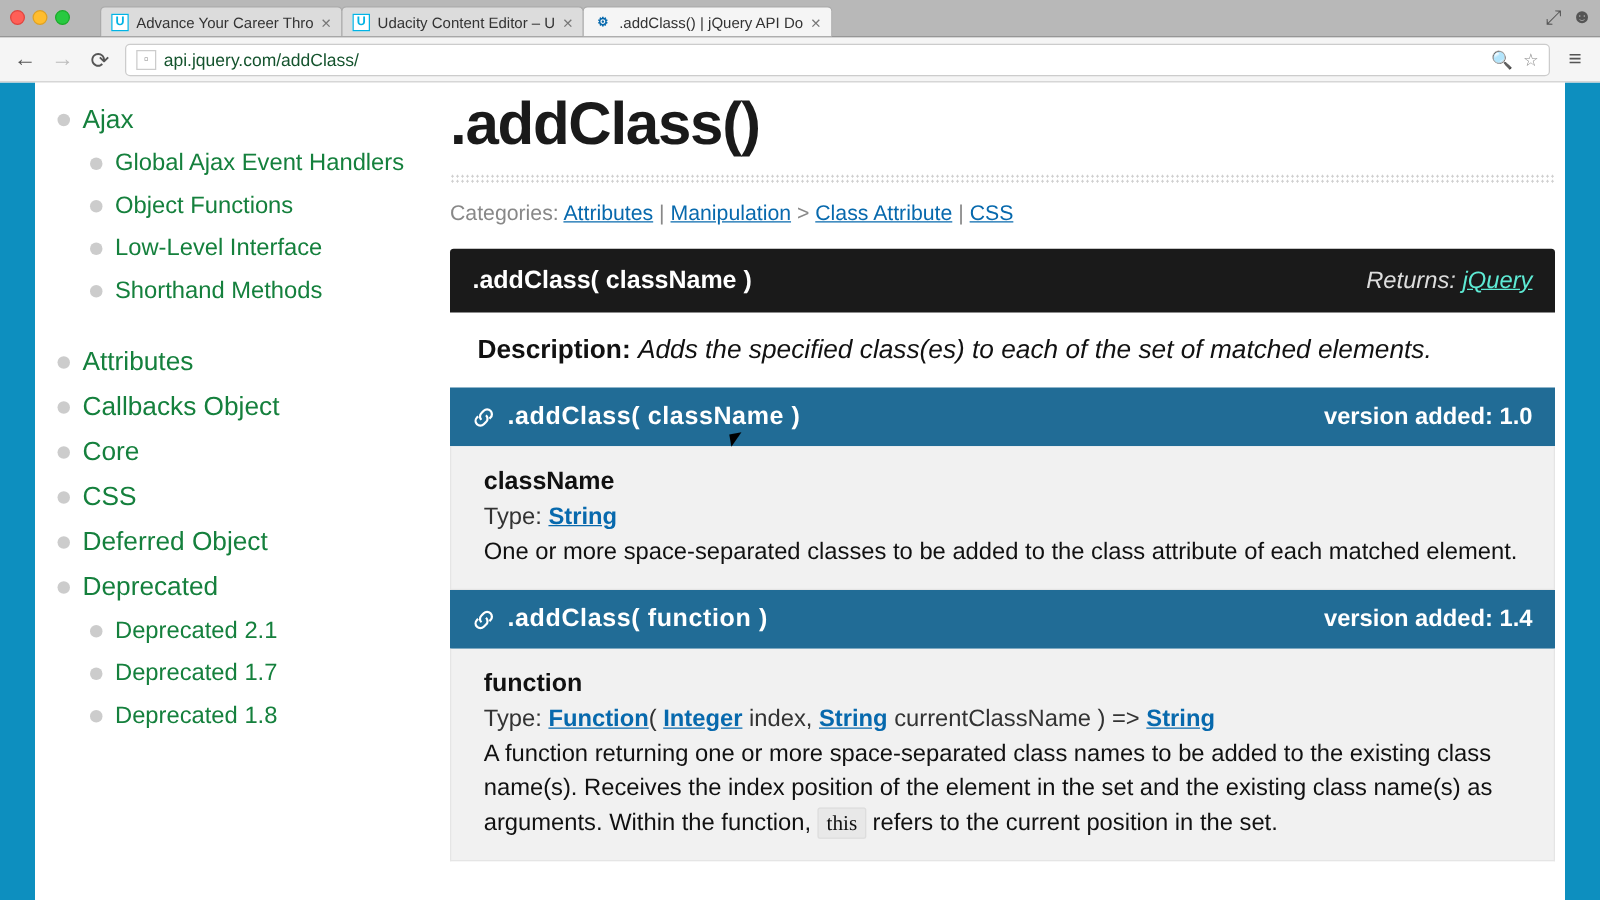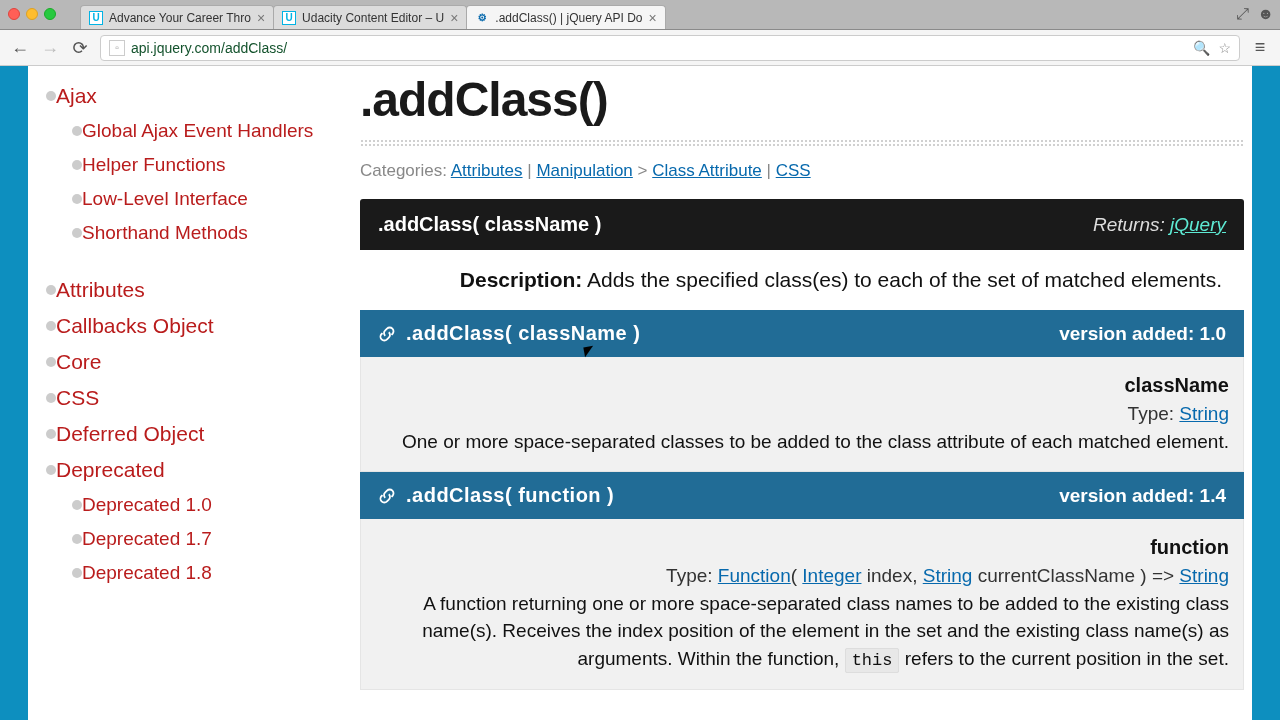--- a/index.html
+++ b/index.html
@@ -31,53 +31,53 @@
 .omni-icons { margin-left:auto; display:flex; gap:8px; color:#888; font-size:14px; }
 
 
 .page { position:absolute; top:66px; bottom:0; left:0; right:0; overflow:hidden; }
 .bluebar-l { position:absolute; left:0; top:0; bottom:0; width:28px; background:#0d8fbf; }
 .bluebar-r { position:absolute; right:0; top:0; bottom:0; width:28px; background:#0d8fbf; }
 .content-wrap { position:absolute; left:28px; right:28px; top:0; bottom:0; background:#fff; display:flex; }
 
 
 .sidebar { width:330px; padding: 12px 10px 0 18px; }
-.side-item { display:flex; align-items:center; padding:6px 0; font-size:21px; color:#b91c1c; }
+.side-item { display:flex; align-items:center; gap:10px; padding:6px 0; font-size:21px; color:#15803d; }
 .side-sub { padding-left:26px; font-size:19px; }
 .bullet { width:10px; height:10px; background:#ccc; border-radius:50%; flex-shrink:0; }
 .side-gap { height:22px; }
 
 
 article { flex:1; padding:0 8px 0 2px; }
 h1.page-title { font-size:48px; font-weight:800; color:#1a1a1a; margin: 6px 0 12px 0; letter-spacing:-1px; }
 .dotline { height:8px; background-image: radial-gradient(#d0d0d0 1px, transparent 1px); background-size: 4px 4px; margin-bottom:14px; }
 .cats { font-size:17px; color:#888; margin-bottom:18px; }
 .cats a { color:#0769ad; }
 .sep { color:#888; }
 
-.methodbox { border:0;text-align:right; }
+.methodbox { border:0; }
 .method-head { background:#1a1a1a; color:#fff; padding:14px 18px; font-size:20px; display:flex; align-items:center; border-top-left-radius:3px; border-top-right-radius:3px; }
 .method-head .sig { font-weight:700; }
 .method-head .returns { margin-left:auto; font-style:italic; font-size:19px; color:#ddd; }
 .method-head .returns a { color:#5eead4; }
 
 .desc { padding:18px 22px; font-size:21px; color:#111; }
 .desc b { font-weight:700; }
-.desc .txt { font-weight:400; }
+.desc .txt { font-style:italic; font-weight:400; }
 
 .sig-head { background:#216c96; color:#fff; padding:12px 18px; font-size:20px; display:flex; align-items:center; gap:10px; }
 .sig-head .link-icon { width:18px; height:18px; }
 .sig-head .sig { font-weight:700; letter-spacing:0.5px; }
 .sig-head .ver { margin-left:auto; font-weight:700; font-size:19px; }
 
 .param { background:#f1f1f1; padding:14px 14px 16px 26px; font-size:19px; color:#111; line-height:1.45; border:1px solid #e5e5e5; border-top:none; }
 .param .pname { font-weight:700; font-size:20px; }
 .param .ptype { color:#333; }
-.param a { color:#0769ad; text-decoration:underline; }
-code { background:#e8e8e8; padding:2px 6px; font-family: Liberation Mono, monospace; font-size:17px; border:1px solid #ddd; border-radius:2px; }
+.param a { color:#0769ad; text-decoration:underline;font-weight:bold; }
+code { background:#e8e8e8; padding:2px 6px; font-family: Liberation Serif, serif; font-size:17px; border:1px solid #ddd; border-radius:2px; }
 
 
 .cursor { position:absolute; left:584px; top:277px; font-size:13px; color:#000; transform:rotate(-10deg);}
 </style>
 </head>
 <body>
 
 <div class="tabstrip">
   <div class="traffic" style="position:absolute; left:8px; top:8px;">
     <div class="tl r"></div>
@@ -131,21 +131,21 @@
       <div class="side-item">
           <span class="bullet"></span>
           <span>Ajax</span>
         </div>
       <div class="side-item side-sub">
           <span class="bullet"></span>
           <span>Global Ajax Event Handlers</span>
         </div>
       <div class="side-item side-sub">
           <span class="bullet"></span>
-          <span>Helper Functions</span>
+          <span>Object Functions</span>
         </div>
       <div class="side-item side-sub">
           <span class="bullet"></span>
           <span>Low-Level Interface</span>
         </div>
       <div class="side-item side-sub">
           <span class="bullet"></span>
           <span>Shorthand Methods</span>
         </div>
       <div class="side-gap"></div>
@@ -168,21 +168,21 @@
       <div class="side-item">
           <span class="bullet"></span>
           <span>Deferred Object</span>
         </div>
       <div class="side-item">
           <span class="bullet"></span>
           <span>Deprecated</span>
         </div>
       <div class="side-item side-sub">
           <span class="bullet"></span>
-          <span>Deprecated 1.0</span>
+          <span>Deprecated 2.1</span>
         </div>
       <div class="side-item side-sub">
           <span class="bullet"></span>
           <span>Deprecated 1.7</span>
         </div>
       <div class="side-item side-sub">
           <span class="bullet"></span>
           <span>Deprecated 1.8</span>
         </div>
     </nav>

